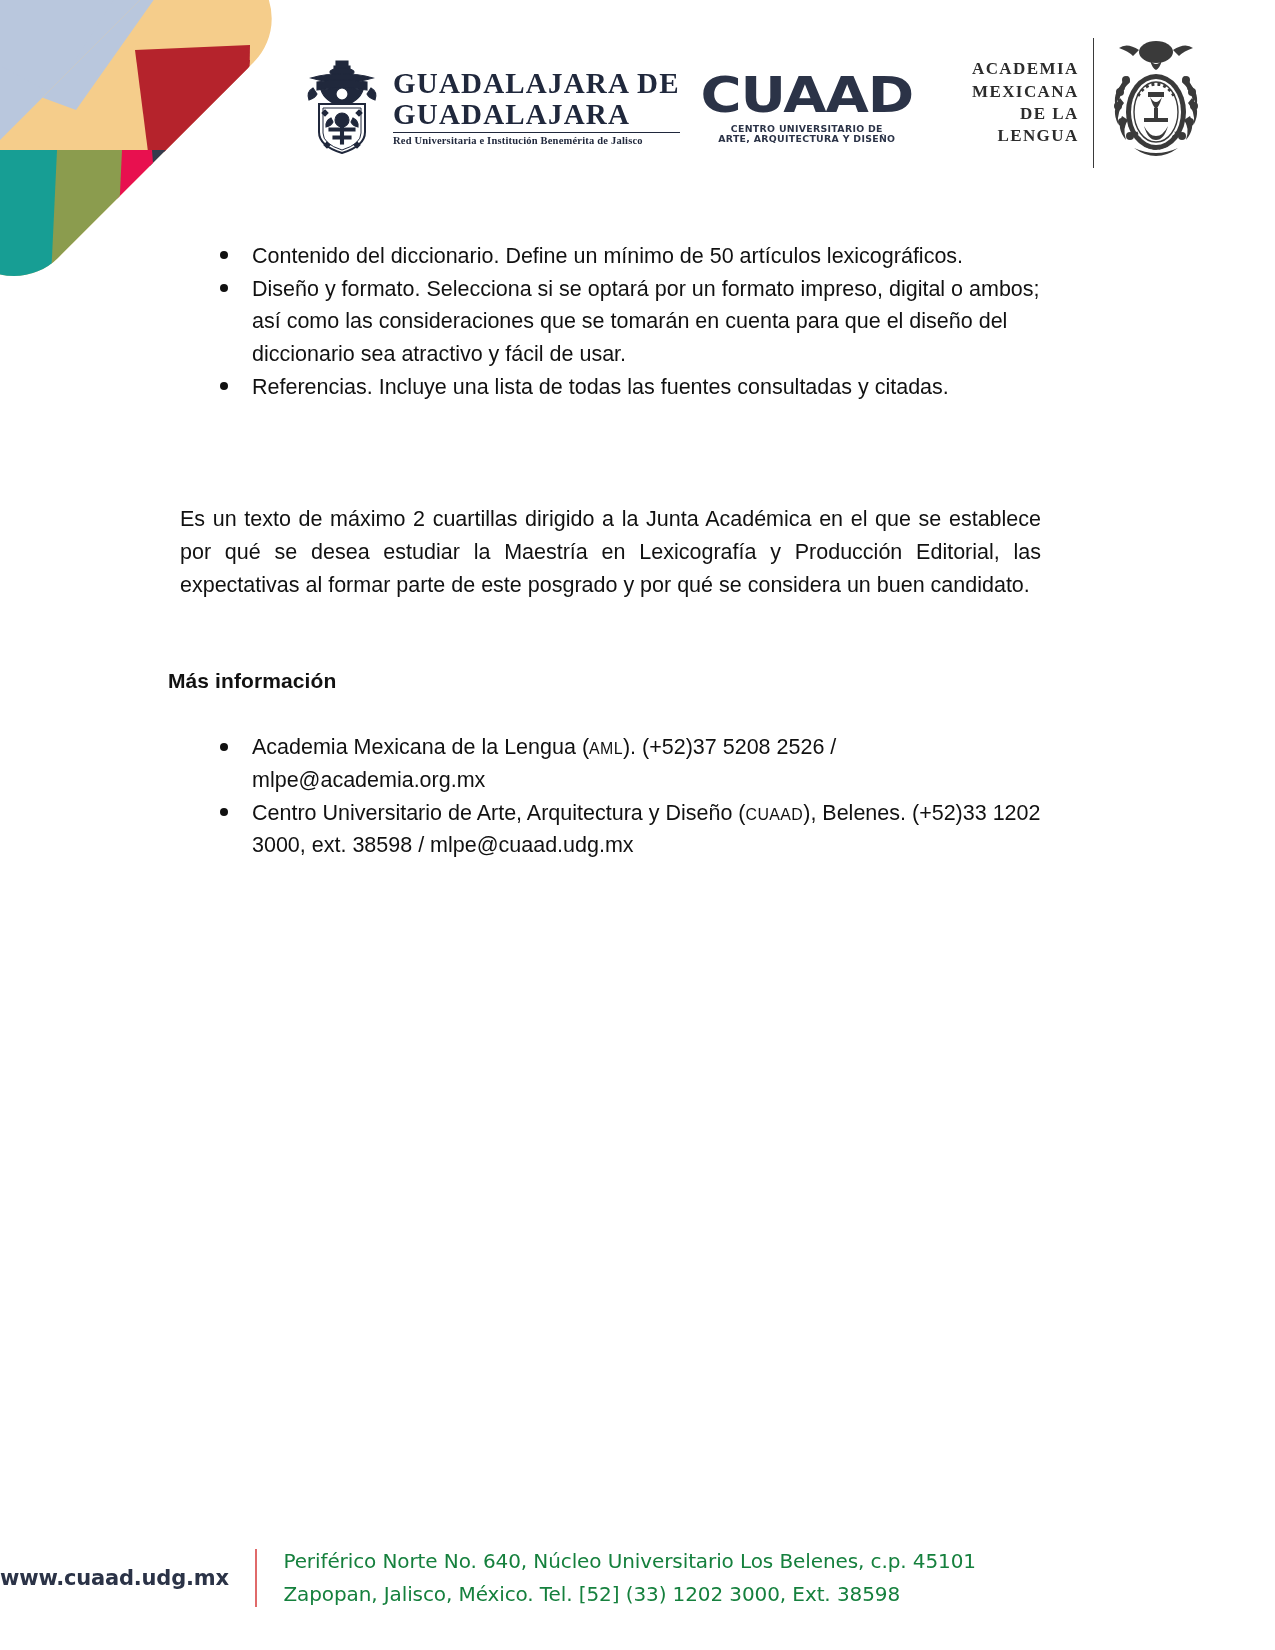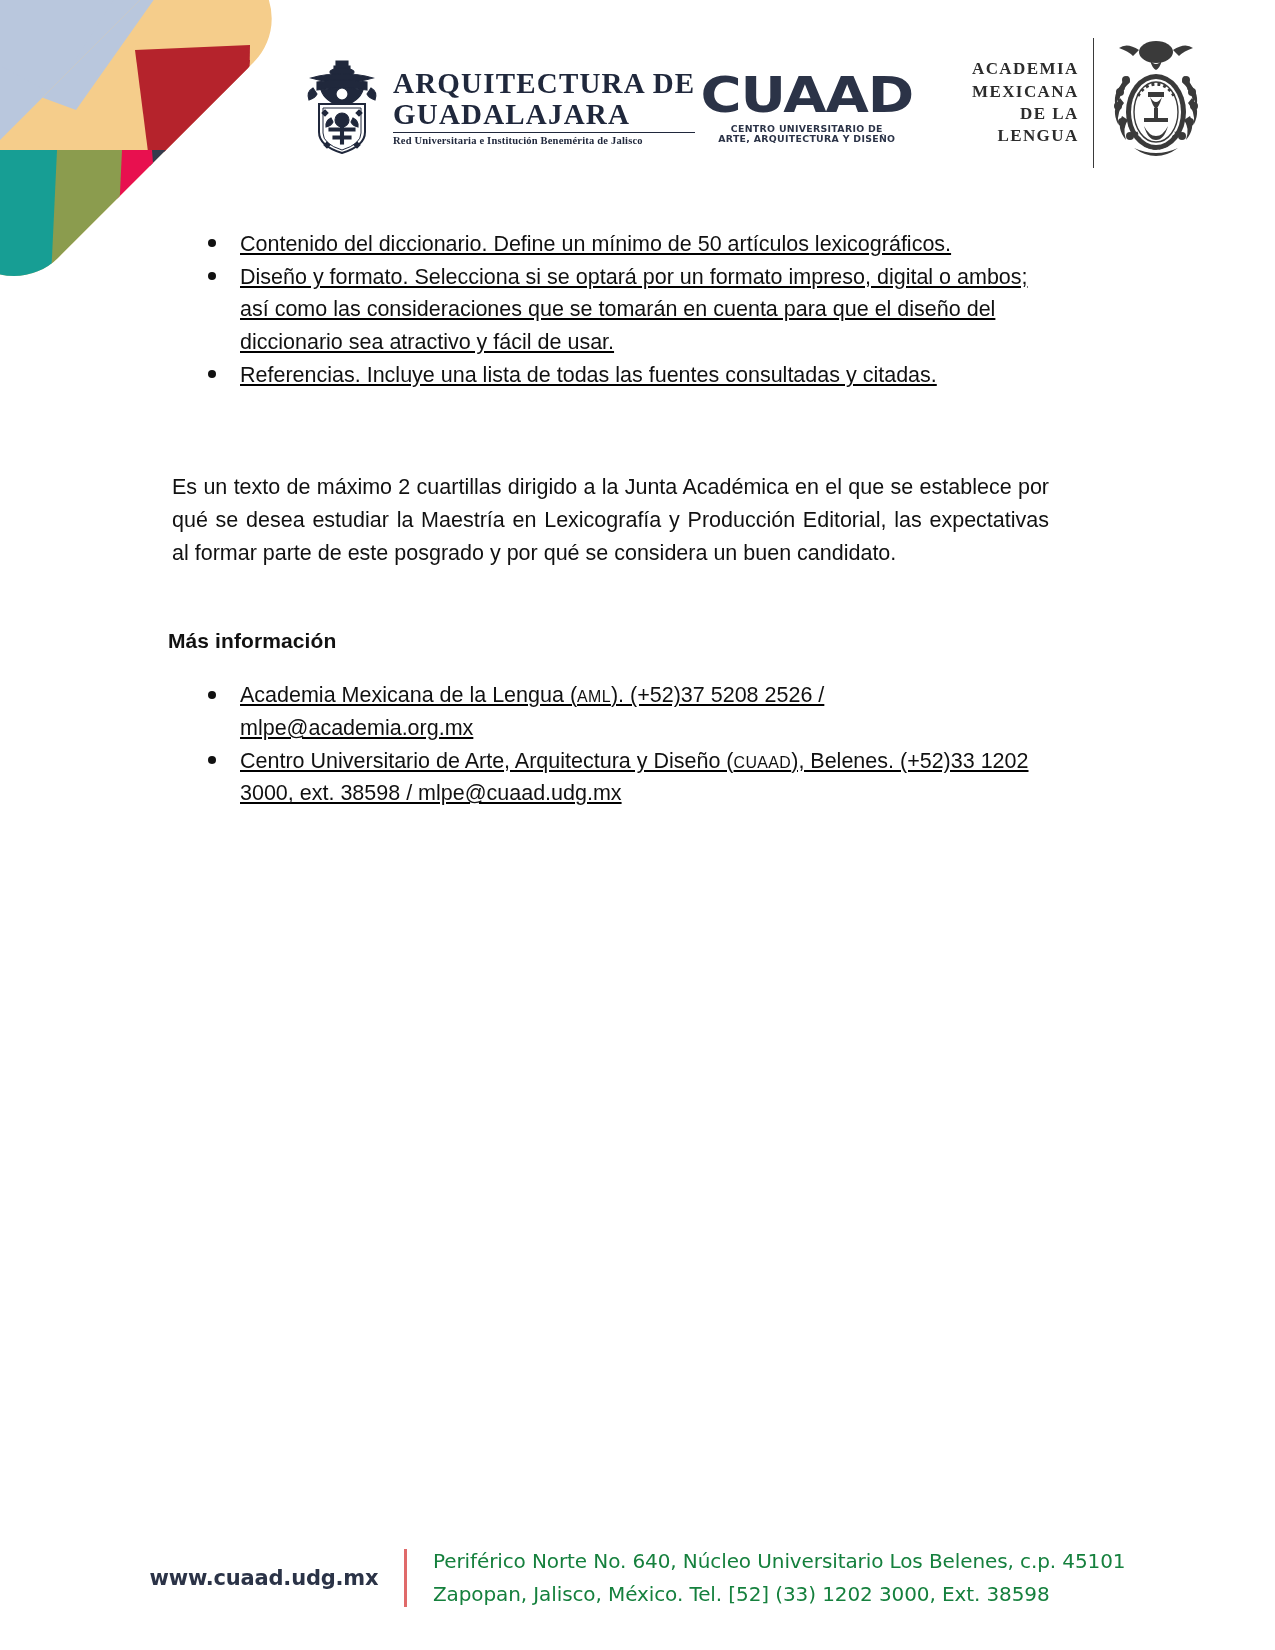--- a/index.html
+++ b/index.html
@@ -115,23 +115,22 @@
   
   #doc-body {
     position: absolute;
     left: 168px;
     top: 228px;
     width: 885px;
   }
 
   ul.doc-list {
     list-style: none;
-    margin: 0;
+    margin: 12px;
     padding: 0;
-    text-decoration: underline;
   }
   ul.doc-list li {
     position: relative;
     padding-left: 72px;
     font-size: 21.5px;
     line-height: 1.52;
     color: #111111;
     margin: 0;
   }
   ul.doc-list li .bullet {
@@ -148,21 +147,21 @@
     font-size: 21px;
     font-weight: 700;
     margin: 0;
     color: #111111;
     letter-spacing: 0.1px;
   }
 
   p.body-par {
     font-size: 21.5px;
     line-height: 1.52;
-    margin: 4px;
+    margin: 12px;
     color: #111111;
     text-align: justify;
   }
 
   .gap-1 { height: 50px; }
   .gap-2 { height: 26px; }
   .gap-3 { height: 56px; }
   .gap-4 { height: 26px; }
 
   .smallcaps {
@@ -171,21 +170,21 @@
   }
 
   
   #footer {
     position: absolute;
     left: 0;
     bottom: 40px;
     width: 1275px;
     display: flex;
     align-items: center;
-    justify-content: center;
+    justify-content: flex-start;
   }
   #footer .site {
     font-family: "DejaVu Sans", sans-serif;
     font-weight: 700;
     font-size: 21px;
     color: #2b3347;
     letter-spacing: -0.2px;
     white-space: nowrap;
   }
   #footer .f-divider {
@@ -280,21 +279,21 @@
         <path d="M28 60 q-6 3 -5 9 q5 -1 7 -5 z" fill="#20283c"></path>
         <path d="M50 60 q6 3 5 9 q-5 -1 -7 -5 z" fill="#20283c"></path>
 
         <path d="M22 52 l3 3 -3 3 -3 -3 z" fill="#20283c"></path>
         <path d="M56 52 l3 3 -3 3 -3 -3 z" fill="#20283c"></path>
         <path d="M24 84 l3 3 -3 3 -3 -3 z" fill="#20283c"></path>
         <path d="M54 84 l3 3 -3 3 -3 -3 z" fill="#20283c"></path>
       </g>
     </svg>
     <div class="wordmark">
-      <div class="wm-line">ARQUITECTURA DE</div>
+      <div class="wm-line">GUADALAJARA DE</div>
       <div class="wm-line">GUADALAJARA</div>
       <div class="wm-rule"></div>
       <div class="wm-sub">Red Universitaria e Institución Benemérita de Jalisco</div>
     </div>
   </div>
 
   <div class="logo-block" id="logo-cuaad">
     <div class="cu-main">CUAAD</div>
     <div class="cu-sub">
       <div>CENTRO UNIVERSITARIO DE</div>

